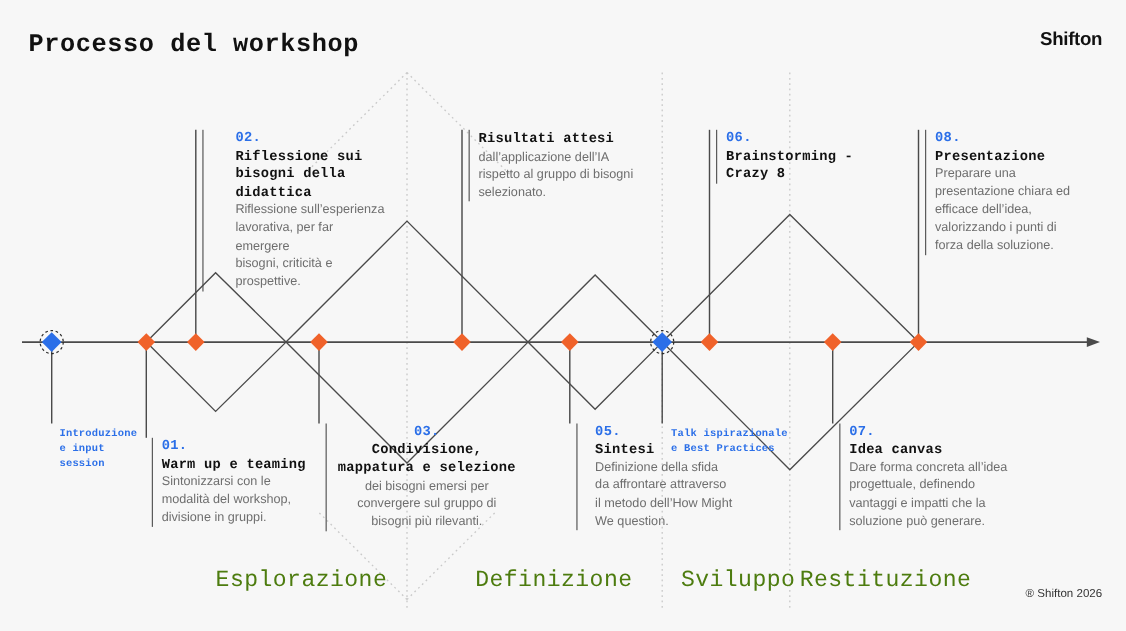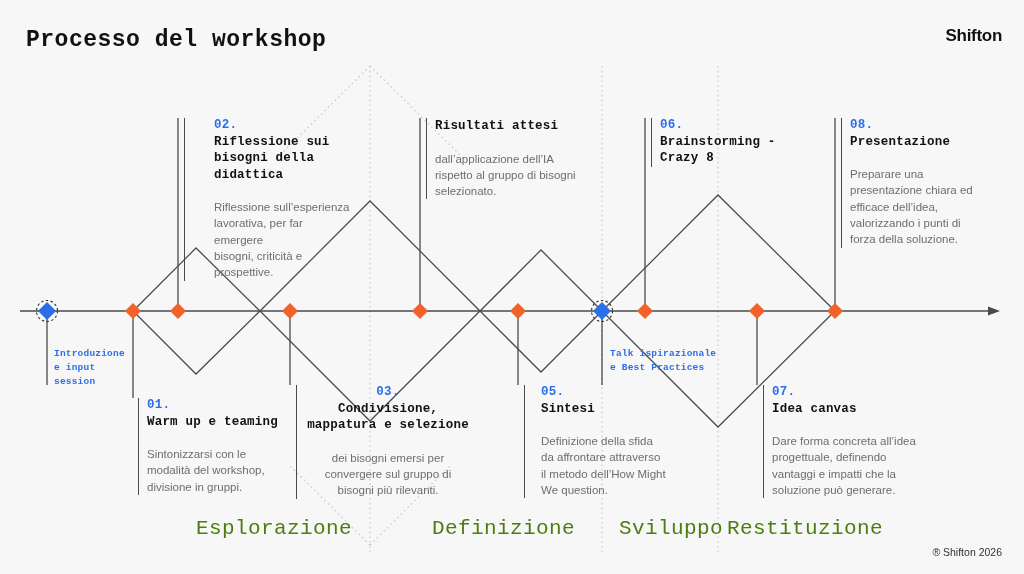--- a/index.html
+++ b/index.html
@@ -28,21 +28,21 @@
     position: absolute;
     right: 22px; top: 26px;
     font-family: "Liberation Sans", sans-serif;
     font-size: 17px;
     font-weight: 700;
     letter-spacing: -0.3px;
     color: #111;
   }
   .copyright {
     position: absolute;
-    right: 22px; bottom: 16px;
+    right: 22px; bottom: 28px;
     font-size: 10.5px;
     color: #333;
   }
 
   
   #lines { position: absolute; left: 0; top: 0; }
 
   
   .card {
     position: absolute;
@@ -66,35 +66,36 @@
     letter-spacing: 0.2px;
     white-space: pre-line;
   }
   .card .desc {
     font-family: "Liberation Sans", sans-serif;
     font-size: 11.5px;
     font-weight: 400;
     color: #6e6e6e;
     line-height: 1.42;
     white-space: pre-line;
-    margin-top: 16px;
+    margin-top: 0px;
   }
 
   
   .milestone-label {
     position: absolute;
     font-family: "Liberation Mono", monospace;
     font-size: 9.5px;
     font-weight: 700;
     color: #2b6fe8;
     line-height: 1.45;
     letter-spacing: 0.2px;
     white-space: pre-line;
     border-left: 1.2px solid #2b6fe8;
     padding-left: 6px;
+    margin-top: 40px;
   }
 
   
   .phase-label {
     position: absolute;
     font-family: "Liberation Mono", monospace;
     font-size: 21px;
     font-weight: 400;
     color: #4d7c0f;
     letter-spacing: 0.4px;

